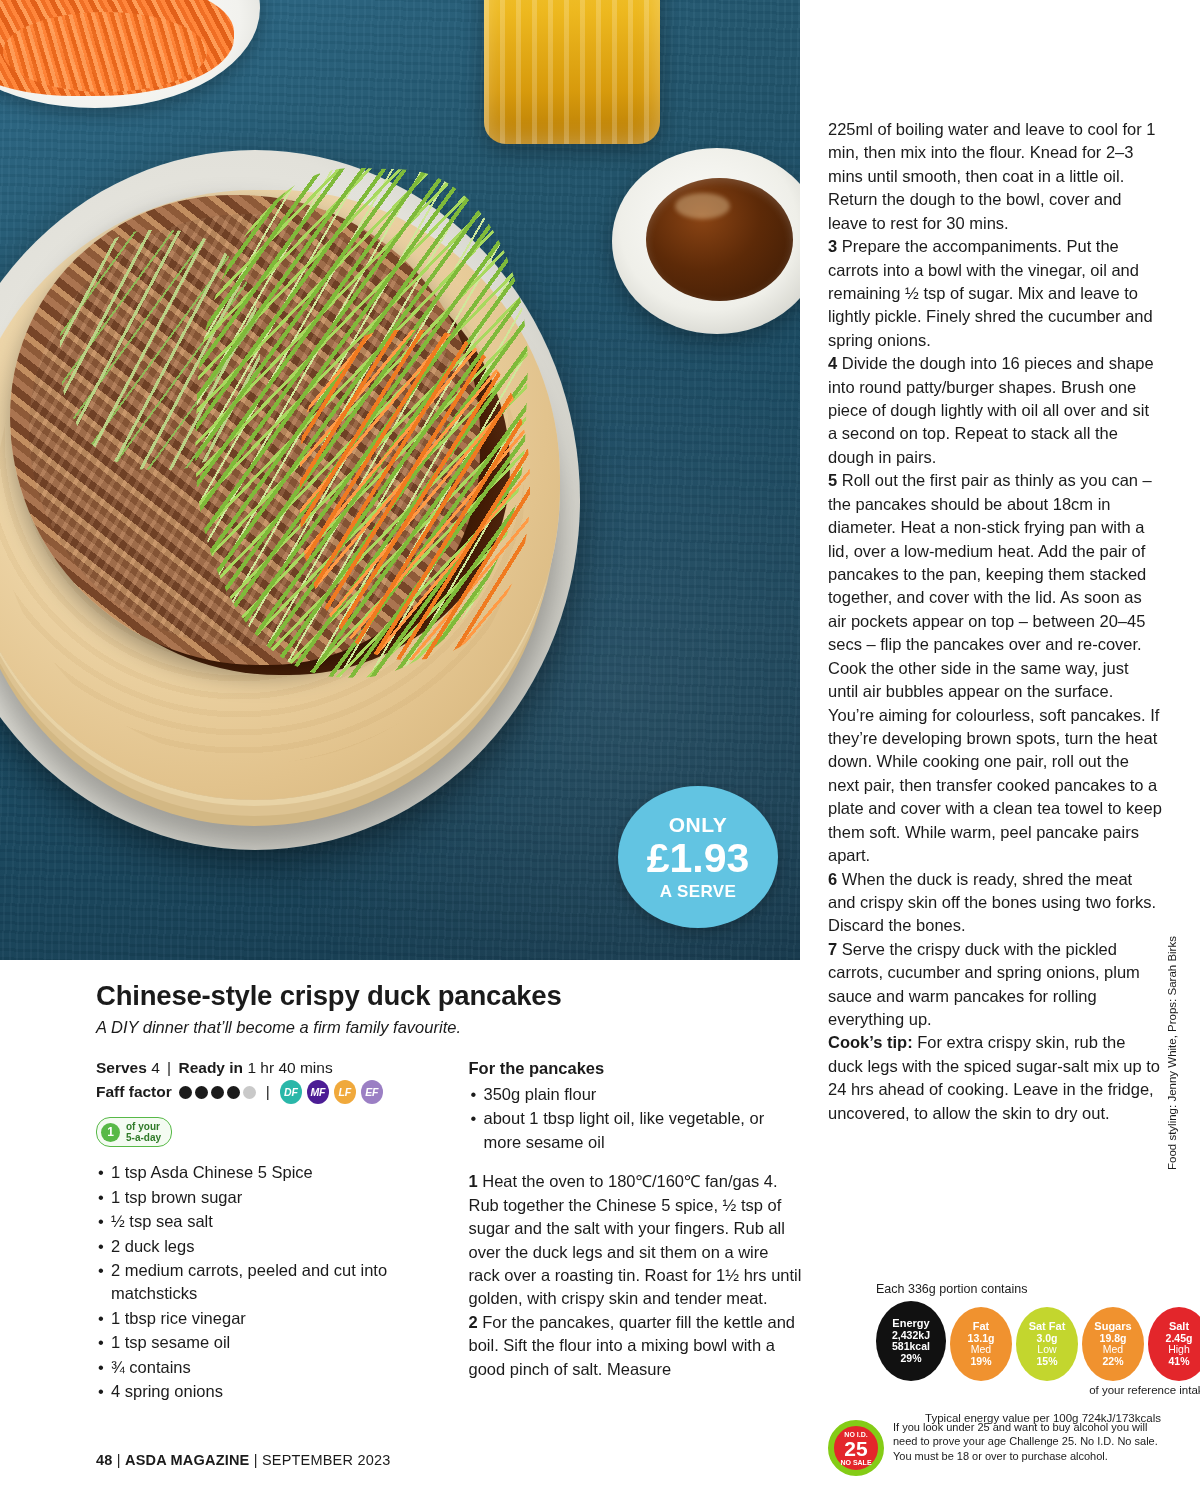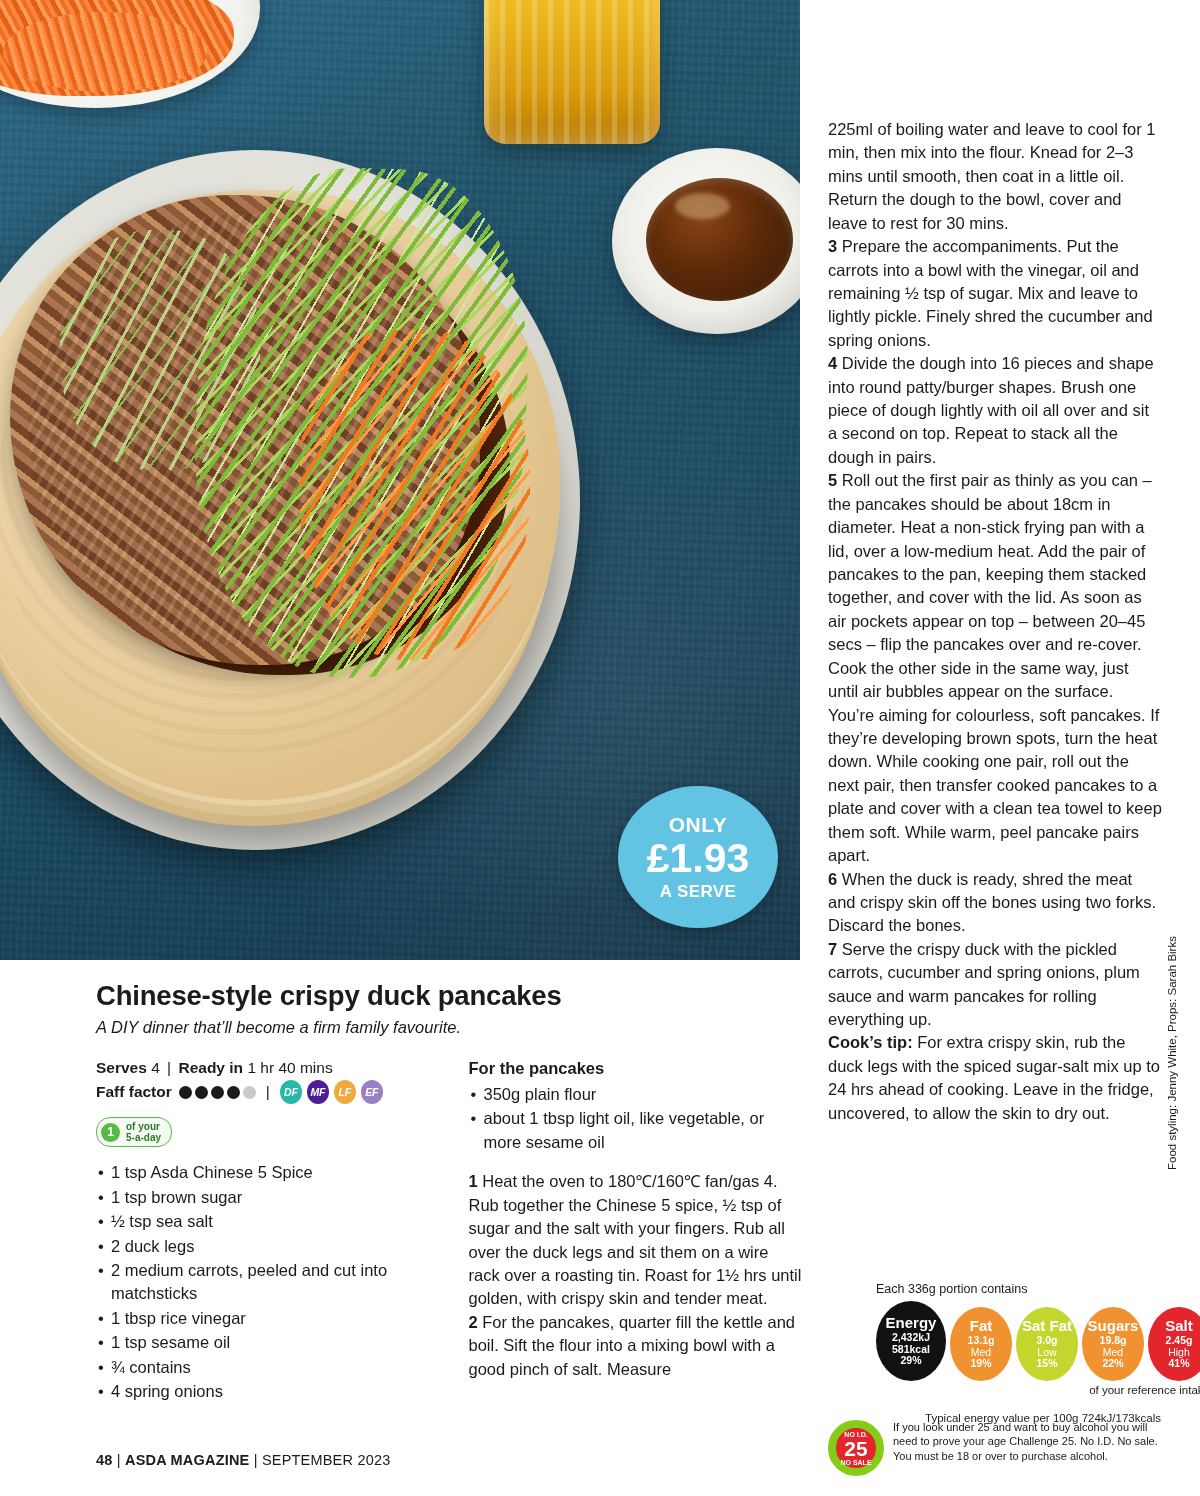--- a/index.html
+++ b/index.html
@@ -281,21 +281,21 @@
   
   .nutrition { position: absolute; left: 876px; top: 1282px; width: 334px; }
   .nut-head { font-size: 12.5px; margin-bottom: 5px; }
   .lights { display: flex; gap: 4px; align-items: flex-end; }
   .light {
     width: 62px; height: 74px; border-radius: 50%;
     color: #fff; text-align: center;
     display: flex; flex-direction: column; align-items: center; justify-content: center;
     line-height: 1.12;
   }
-  .light .n { font-size: 15px; font-weight: bold; }
+  .light .n { font-size: 11px; font-weight: bold; }
   .light .v { font-size: 10.5px; font-weight: bold; }
   .light .l { font-size: 10.5px; }
   .light .p { font-size: 10.5px; font-weight: bold; }
   .light.energy { background: #111111; width: 70px; height: 80px; }
   .light.fat { background: #f0922f; }
   .light.satfat { background: #c3d62e; }
   .light.sugars { background: #f0922f; }
   .light.salt { background: #e3262b; }
   .nut-foot { font-size: 11.5px; text-align: right; margin-top: 3px; }
   .nut-foot2 { font-size: 11.5px; text-align: center; margin-top: 16px; }
@@ -303,21 +303,21 @@
   
   .challenge {
     position: absolute; left: 828px; top: 1420px;
     width: 334px; display: flex; gap: 9px; align-items: flex-start;
   }
   .c25 {
     width: 56px; height: 56px; border-radius: 50%;
     background: #e3262b; color: #fff; flex: 0 0 56px;
     display: flex; flex-direction: column; align-items: center; justify-content: center;
     line-height: 1;
-    border: 8px solid #84cc16;
+    border: 6px solid #84cc16;
   }
   .c25 .top { font-size: 7px; font-weight: bold; }
   .c25 .mid { font-size: 21px; font-weight: bold; }
   .c25 .bot { font-size: 7px; font-weight: bold; }
   .challenge .txt { font-size: 11px; line-height: 1.3; }
 
   
   .credits {
     position: absolute;
     left: 1166px; top: 1170px;

